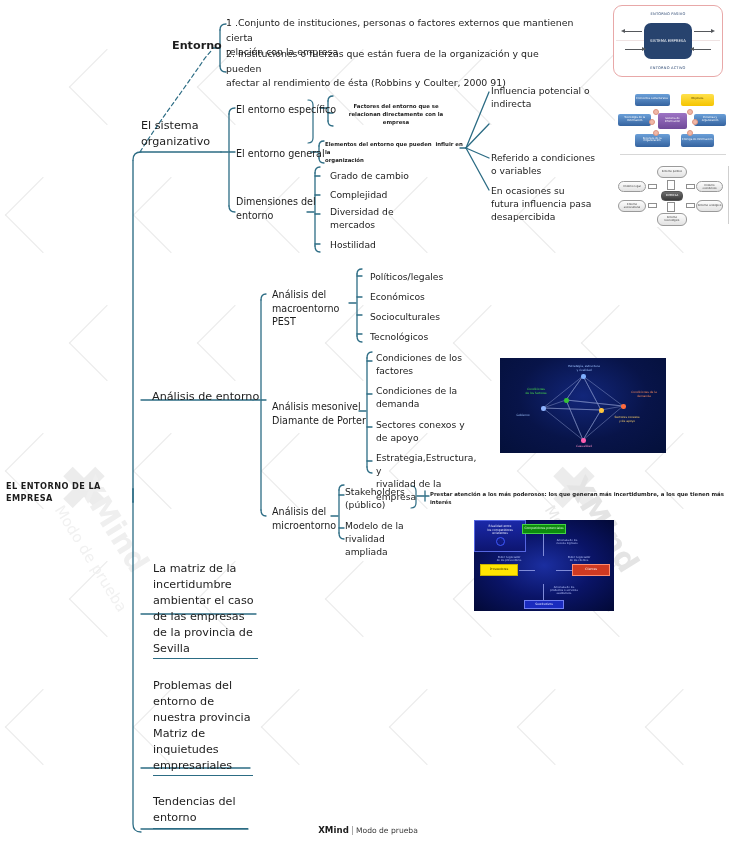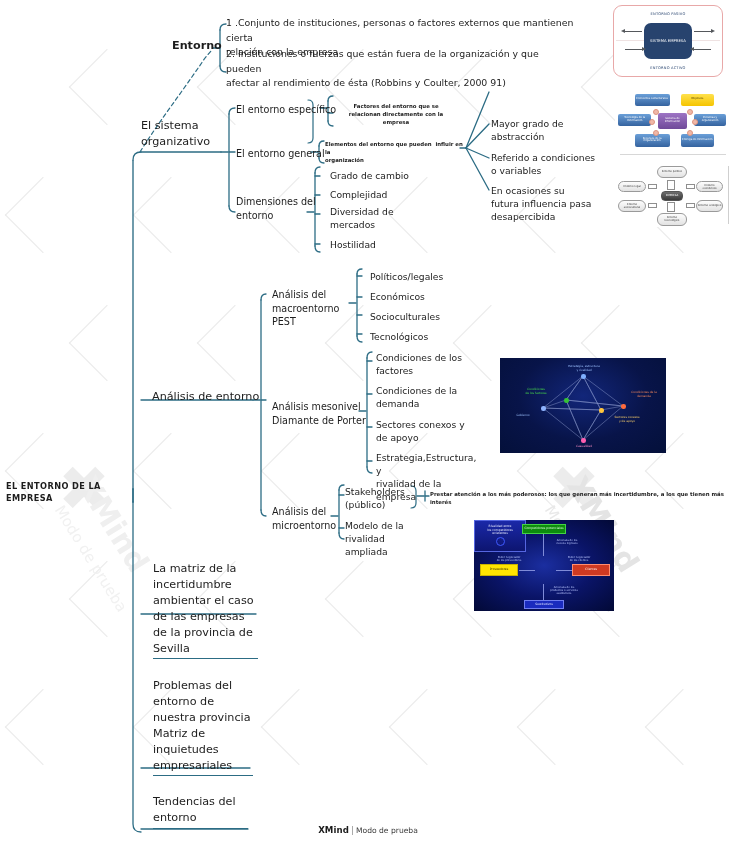--- a/index.html
+++ b/index.html
@@ -294,22 +294,22 @@
 
   <div class="node t-sub" style="left:236px; top:103px;">El entorno específico</div>
   <div class="node t-note" style="left:334px; top:102px; width:124px;">Factores del entorno que se
 relacionan directamente con la
 empresa</div>
 
   <div class="node t-sub" style="left:236px; top:147px;">El entorno general</div>
   <div class="node t-note-l" style="left:325px; top:140px; width:138px;">Elementos del entorno que pueden  influir en la
 organización</div>
 
-  <div class="node t-leaf" style="left:491px; top:117px; width:110px;">Mayor grado de
-abstracción</div>
+  <div class="node t-leaf" style="left:491px; top:84px; width:110px;">Influencia potencial o
+indirecta</div>
   <div class="node t-leaf" style="left:491px; top:151px; width:112px;">Referido a condiciones
 o variables</div>
   <div class="node t-leaf" style="left:491px; top:184px; width:112px;">En ocasiones su
 futura influencia pasa
 desapercibida</div>
 
   <div class="node t-sub" style="left:236px; top:195px; width:80px;">Dimensiones del
 entorno</div>
 
   <div class="node t-leaf" style="left:330px; top:169px;text-align:right;">Grado de cambio</div>

